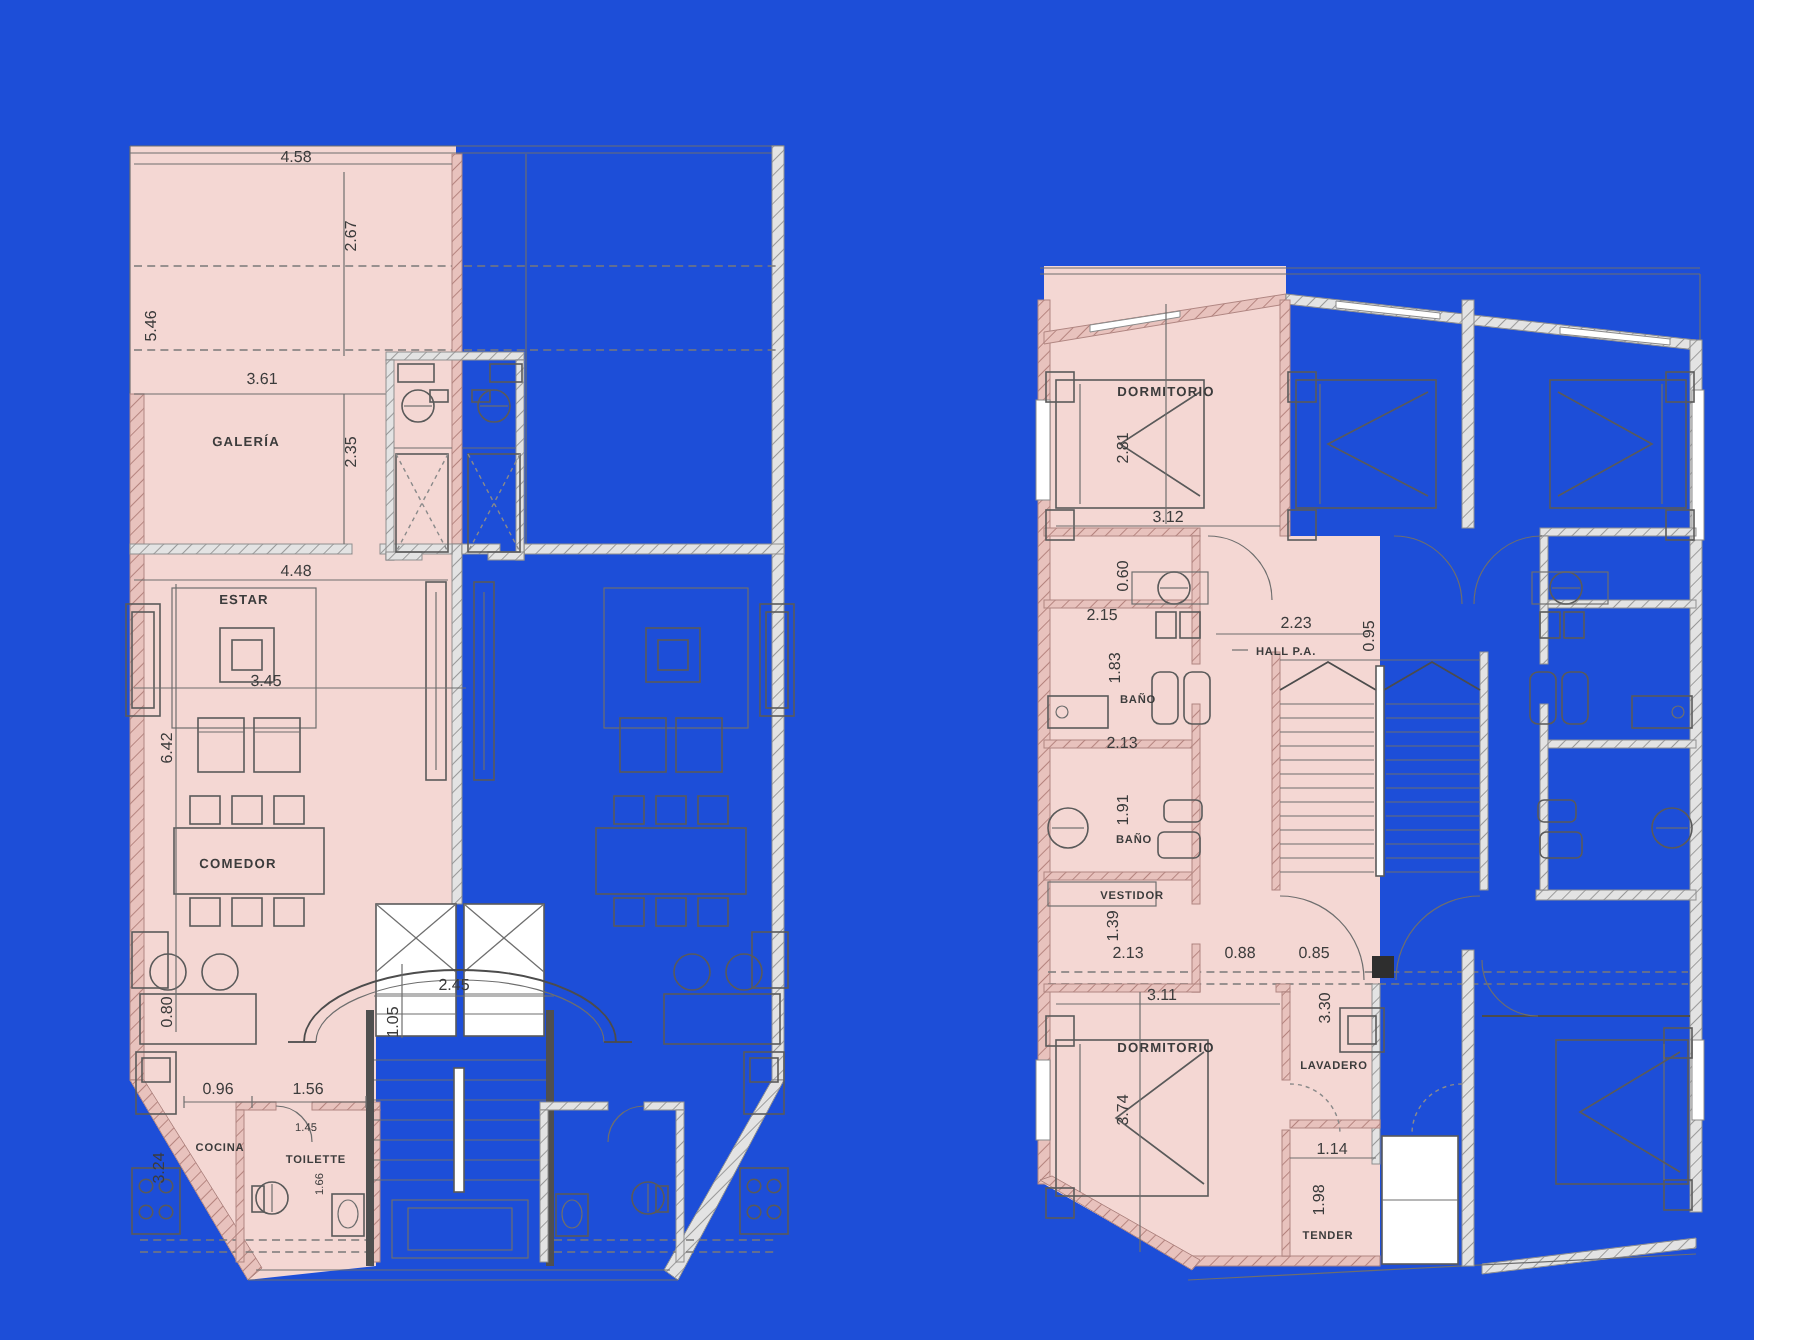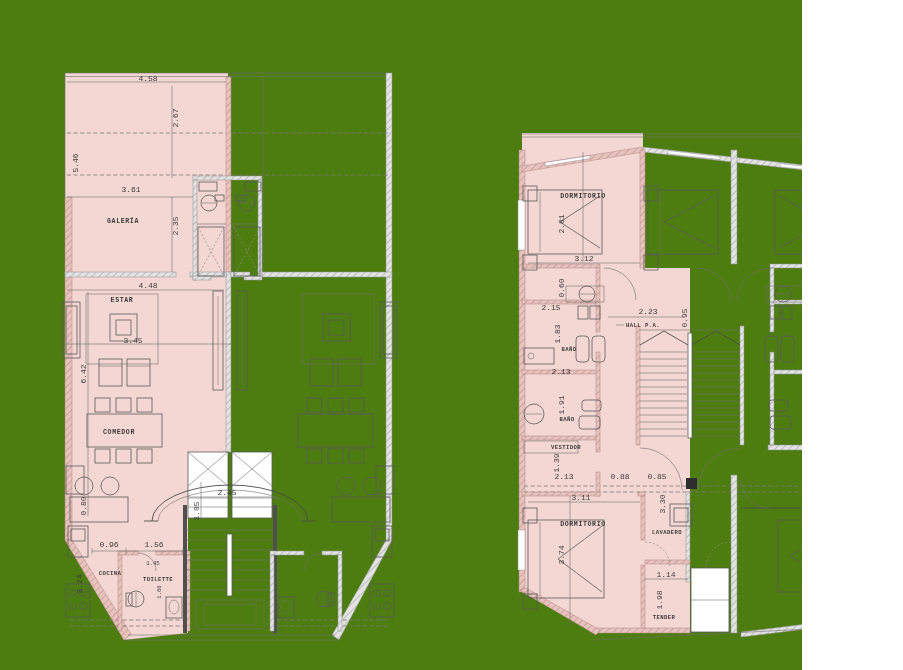--- a/index.html
+++ b/index.html
@@ -1,17 +1,17 @@
 <!DOCTYPE html>
 <html><head>
 <meta charset="utf-8">
 <style>
   html,body{margin:0;padding:0;background:#ffffff;}
-  .stage{position:relative;width:802px;height:670px;background:#4d7c0f;overflow:hidden;
-         font-family:Liberation Mono, monospace;}
+  .stage{position:relative;width:877px;height:670px;background:#1d4ed8;overflow:hidden;
+         font-family:Liberation Sans, sans-serif;}
   svg{position:absolute;}
   #plan-left{left:58px;top:66px;}
   #plan-right{left:515px;top:126px;}
   .hl{fill:#f4d7d3;}
   .wg{fill:url(#hatchG);stroke:#8f8f8f;stroke-width:.5;}
   .wp{fill:url(#hatchP);stroke:#b08682;stroke-width:.5;}
   .win{fill:#ffffff;stroke:#8a8a8a;stroke-width:.5;}
   .ln{stroke:#4c4c4c;stroke-width:.9;fill:none;}
   .tn{stroke:#6e6e6e;stroke-width:.6;fill:none;}
   .fur{stroke:#5a5a5a;stroke-width:.8;fill:none;}

